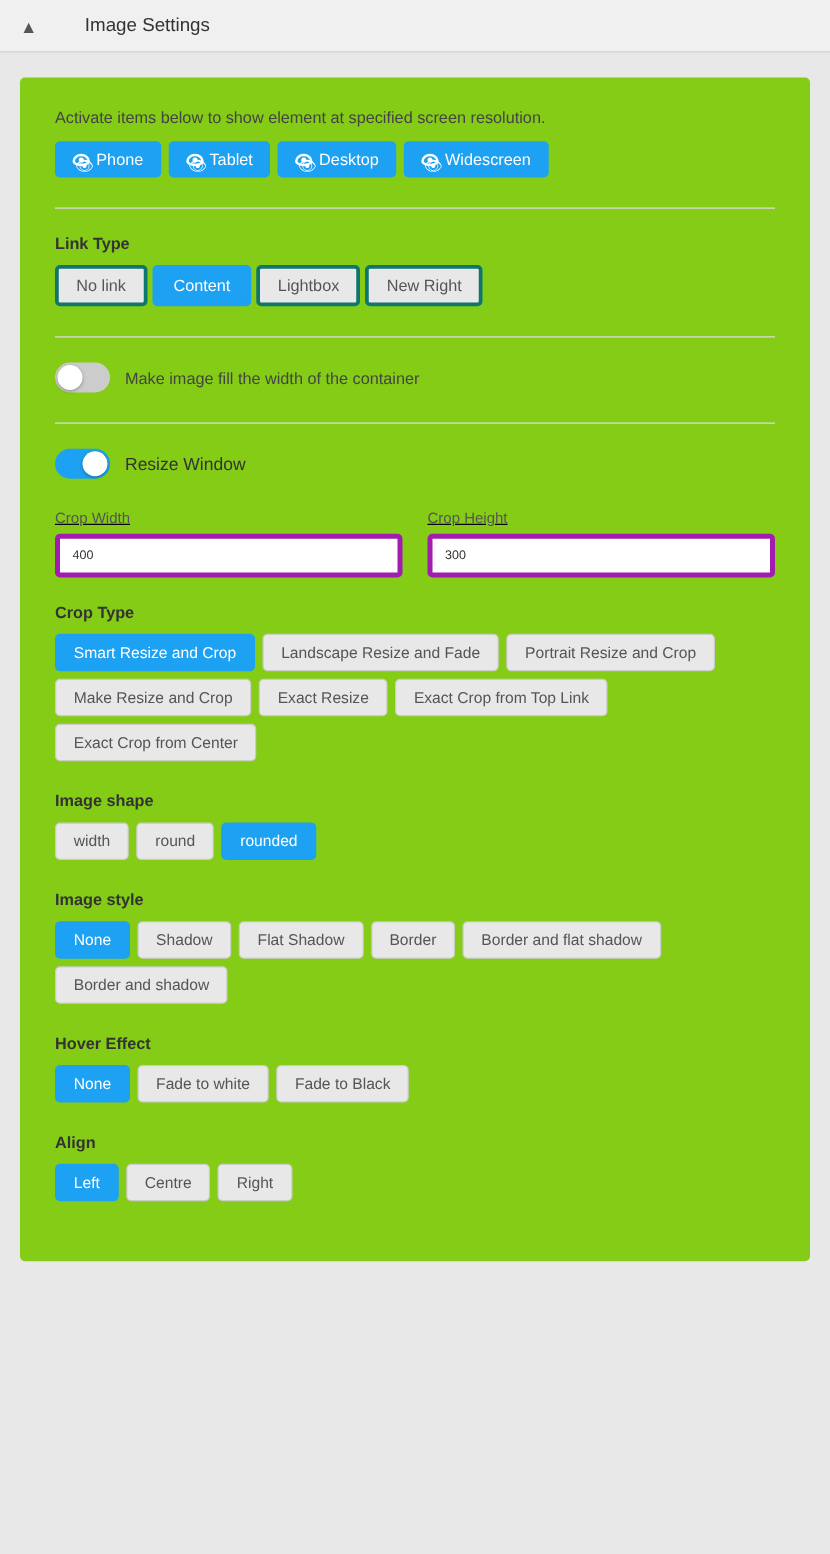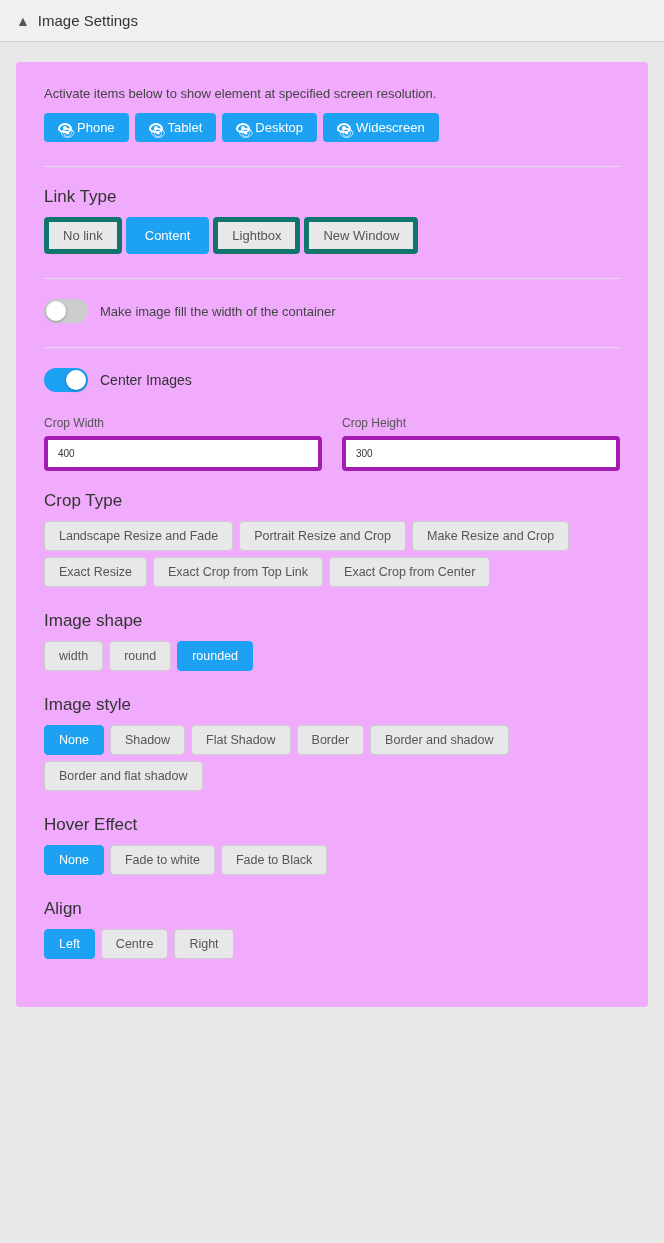--- a/index.html
+++ b/index.html
@@ -16,28 +16,29 @@
       padding: 12px 16px;
       display: flex;
       align-items: center;
       gap: 8px;
     }
 
     .header-title {
       font-size: 15px;
       font-weight: 500;
       color: #333;
+      margin-left: 30px;
     }
 
     .main-content {
       padding: 20px 16px;
     }
 
     .card {
-      background: #f0abfc;
+      background: #84cc16;
       border-radius: 4px;
       padding: 24px 28px;
     }
 
     .section {
       margin-bottom: 24px;
     }
 
     .section-divider {
       border: none;
@@ -89,35 +90,35 @@
       width: 4px;
       height: 4px;
       background: white;
       border-radius: 50%;
       top: 50%;
       left: 50%;
       transform: translate(-50%, -50%);
     }
 
     .section-label {
-      font-size: 17px;
-      font-weight: 400;
+      font-size: 13px;
+      font-weight: 700;
       color: #333;
       margin-bottom: 10px;
     }
 
     .link-type-row {
       display: flex;
       gap: 4px;
     }
 
     .btn-option {
       background: #e8e8e8;
       color: #555;
-      border: 5px solid #0f766e;
+      border: 3px solid #0f766e;
       border-radius: 4px;
       padding: 6px 14px;
       font-size: 13px;
       cursor: pointer;
     }
 
     .btn-option.active {
       background: #1da1f2;
       color: white;
       border-color: #1da1f2;
@@ -161,20 +162,21 @@
 
     .toggle-label {
       font-size: 13px;
       color: #444;
     }
 
     .crop-fields {
       display: flex;
       gap: 20px;
       margin-top: 12px;
+      text-decoration: underline;
     }
 
     .field-group {
       flex: 1;
     }
 
     .field-label {
       font-size: 12px;
       color: #555;
       margin-bottom: 6px;
@@ -274,56 +276,57 @@
     </div>
 
     <hr class="section-divider">
 
     <div class="section">
       <div class="section-label">Link Type</div>
       <div class="link-type-row">
         <button class="btn-option">No link</button>
         <button class="btn-option active">Content</button>
         <button class="btn-option">Lightbox</button>
-        <button class="btn-option">New Window</button>
+        <button class="btn-option">New Right</button>
       </div>
     </div>
 
     <hr class="section-divider">
 
     <div class="section toggle-row">
       <div class="toggle">
         <div class="toggle-knob"></div>
       </div>
       <span class="toggle-label">Make image fill the width of the container</span>
     </div>
 
     <hr class="section-divider">
 
     <div class="section toggle-row">
       <div class="toggle on">
         <div class="toggle-knob"></div>
       </div>
-      <span class="toggle-label" style="font-size:14px; font-weight:500; color:#333;">Center Images</span>
+      <span class="toggle-label" style="font-size:14px; font-weight:500; color:#333;">Resize Window</span>
     </div>
 
     <div class="crop-fields">
       <div class="field-group">
         <div class="field-label">Crop Width</div>
         <input class="field-input" type="text" value="400" style="">
       </div>
       <div class="field-group">
         <div class="field-label">Crop Height</div>
         <input class="field-input" type="text" value="300" style="">
       </div>
     </div>
 
     <div class="section" style="margin-top:20px;">
       <div class="section-label">Crop Type</div>
       <div class="crop-type-grid">
+        <button class="btn-crop active">Smart Resize and Crop</button>
         <button class="btn-crop">Landscape Resize and Fade</button>
         <button class="btn-crop">Portrait Resize and Crop</button>
         <button class="btn-crop">Make Resize and Crop</button>
         <button class="btn-crop">Exact Resize</button>
         <button class="btn-crop">Exact Crop from Top Link</button>
         <button class="btn-crop">Exact Crop from Center</button>
       </div>
     </div>
 
     <div class="section">
@@ -335,22 +338,22 @@
       </div>
     </div>
 
     <div class="section">
       <div class="section-label">Image style</div>
       <div class="style-row">
         <button class="btn-crop active">None</button>
         <button class="btn-crop">Shadow</button>
         <button class="btn-crop">Flat Shadow</button>
         <button class="btn-crop">Border</button>
+        <button class="btn-crop">Border and flat shadow</button>
         <button class="btn-crop">Border and shadow</button>
-        <button class="btn-crop">Border and flat shadow</button>
       </div>
     </div>
 
     <div class="section">
       <div class="section-label">Hover Effect</div>
       <div class="hover-row">
         <button class="btn-crop active">None</button>
         <button class="btn-crop">Fade to white</button>
         <button class="btn-crop">Fade to Black</button>
       </div>

